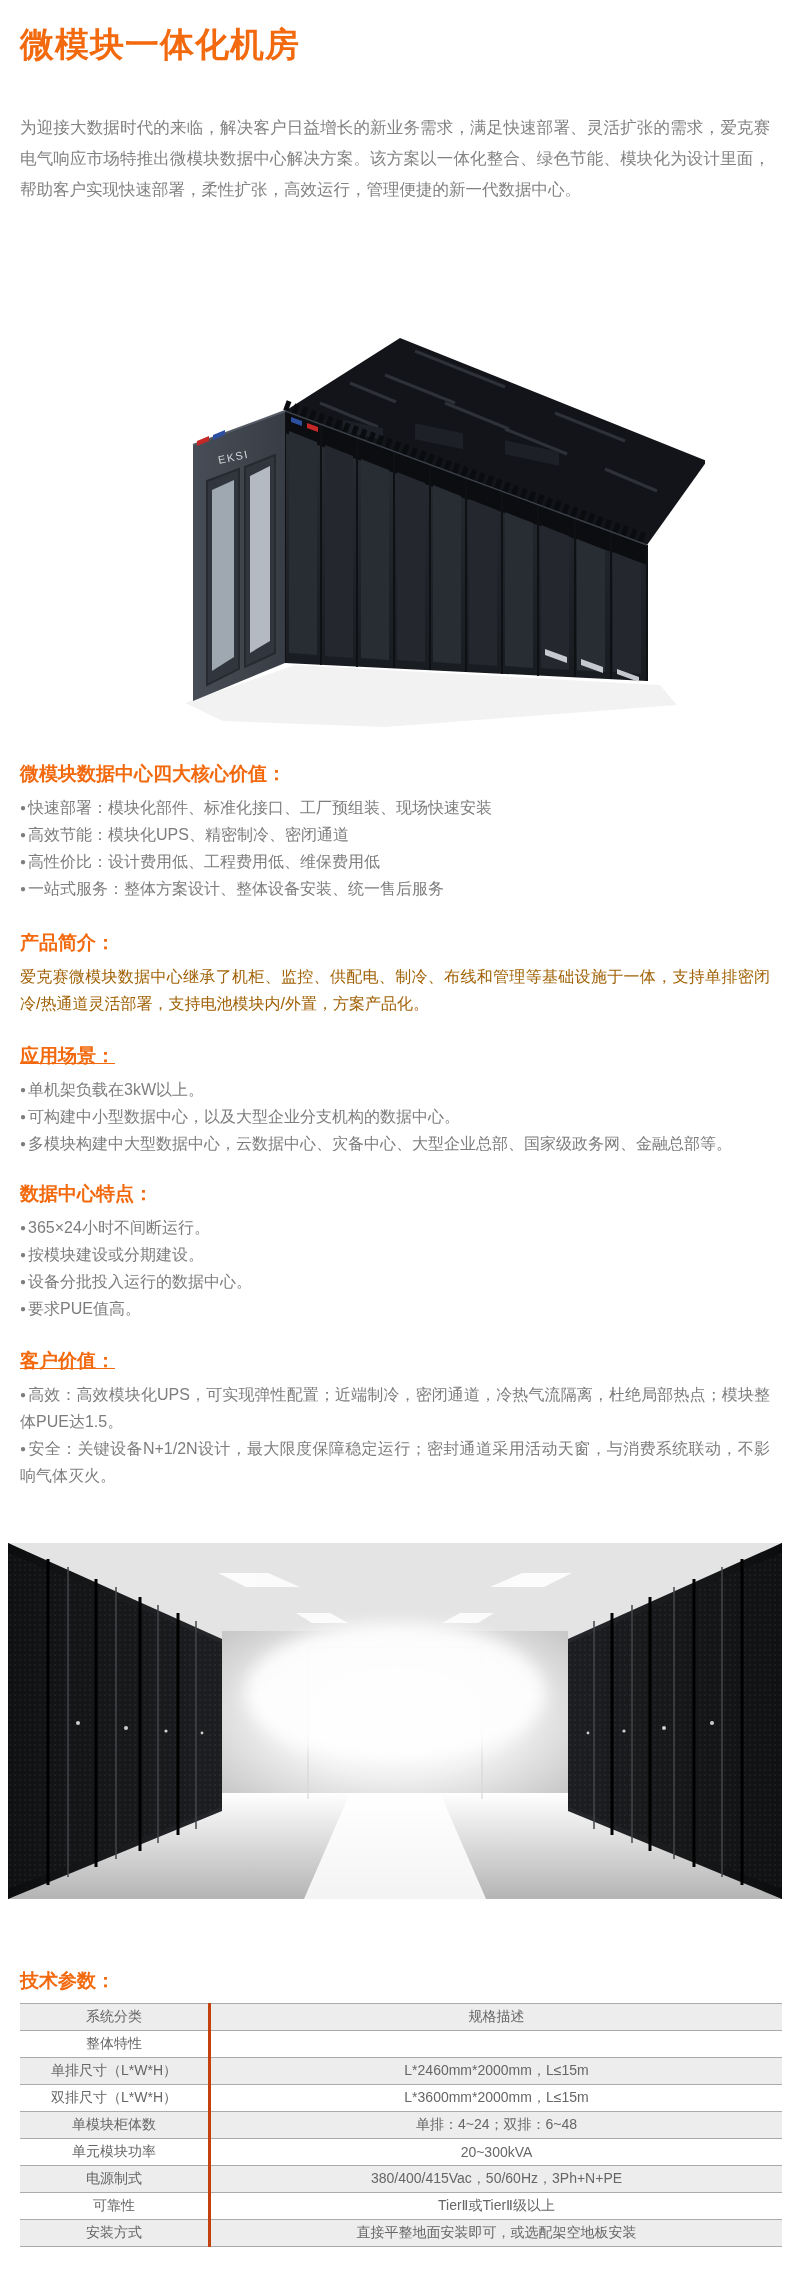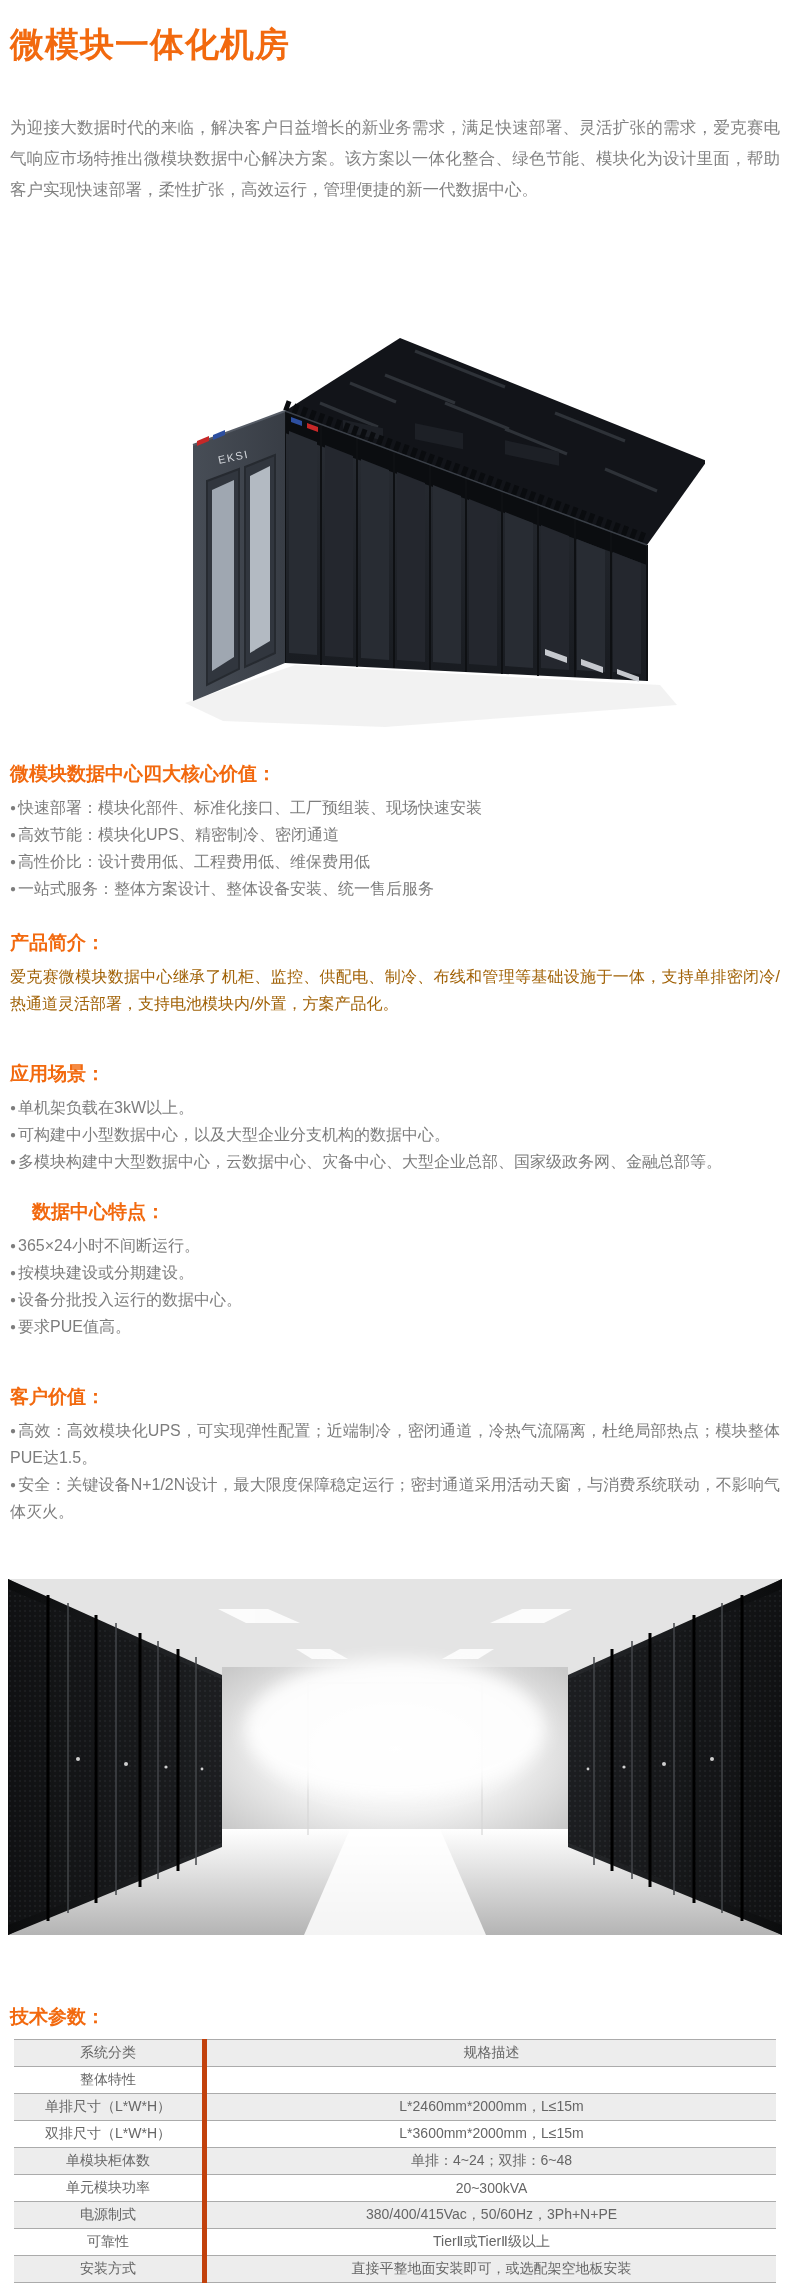--- a/index.html
+++ b/index.html
@@ -1,59 +1,59 @@
 <!DOCTYPE html>
 <html><head>
 <meta charset="utf-8">
 <style>
   html,body{margin:0;padding:0;}
   body{
     width:790px;height:2294px;overflow:hidden;background:#ffffff;
     font-family:"Liberation Sans","DejaVu Sans",sans-serif;
     -webkit-font-smoothing:antialiased;
   }
-  .content{padding:0 10px;}
+  .content{padding:0 20px;}
   .page-title{
     color:#f2690e;font-size:34px;font-weight:bold;line-height:40px;
     margin:24px 0 0 0;letter-spacing:1px;
   }
   .intro{
     color:#828282;font-size:16.5px;line-height:31px;margin:48px 0 0 0;
     text-align:justify;
   }
   .product-figure{
     height:556px;margin:0;display:flex;justify-content:center;align-items:flex-start;
   }
   .product-figure svg{margin-top:28px;}
   section h2{
     color:#f2690e;font-size:19px;font-weight:bold;line-height:26px;margin:0;
   }
   section.m28 h2{margin-top:28px;}
-  section.m26 h2{margin-top:44px;}
-  section.m24 h2{margin-top:24px;margin-left:22px;}
+  section.m26 h2{margin-top:26px;text-decoration:underline;}
+  section.m24 h2{margin-top:24px;}
   .blist{list-style:none;margin:7px 0 0 0;padding:0;}
   .blist li{
     color:#7d7d7d;font-size:16px;line-height:27px;text-align:justify;
   }
   .dot{font-size:10px;vertical-align:2px;margin-right:2px;color:#7d7d7d;}
   .para{
     color:#a16207;font-size:16px;line-height:27px;margin:7px 0 0 0;text-align:justify;
   }
   .photo{margin:54px 8px 0 8px;width:774px;height:356px;overflow:hidden;}
   .tech-heading{color:#f2690e;font-size:19px;font-weight:bold;line-height:26px;margin:69px 0 0 0;}
   table.spec{
     width:762px;margin:9px auto 0 auto;border-collapse:collapse;
     font-size:14px;color:#666666;table-layout:fixed;
     border-bottom:1px solid #ababab;
   }
   table.spec td{
     height:26px;padding:0 6px;text-align:center;border-top:1px solid #ababab;
     overflow:hidden;white-space:nowrap;
   }
-  table.spec td.c1{width:176px;border-right:5px solid #c2410c;}
+  table.spec td.c1{width:176px;border-right:3px solid #c2410c;}
   table.spec tr:nth-child(odd){background:#ededed;}
   table.spec tr:nth-child(even){background:#ffffff;}
 </style>
 </head>
 <body>
 
 <div class="content">
 
   <h1 class="page-title">微模块一体化机房</h1>
 

